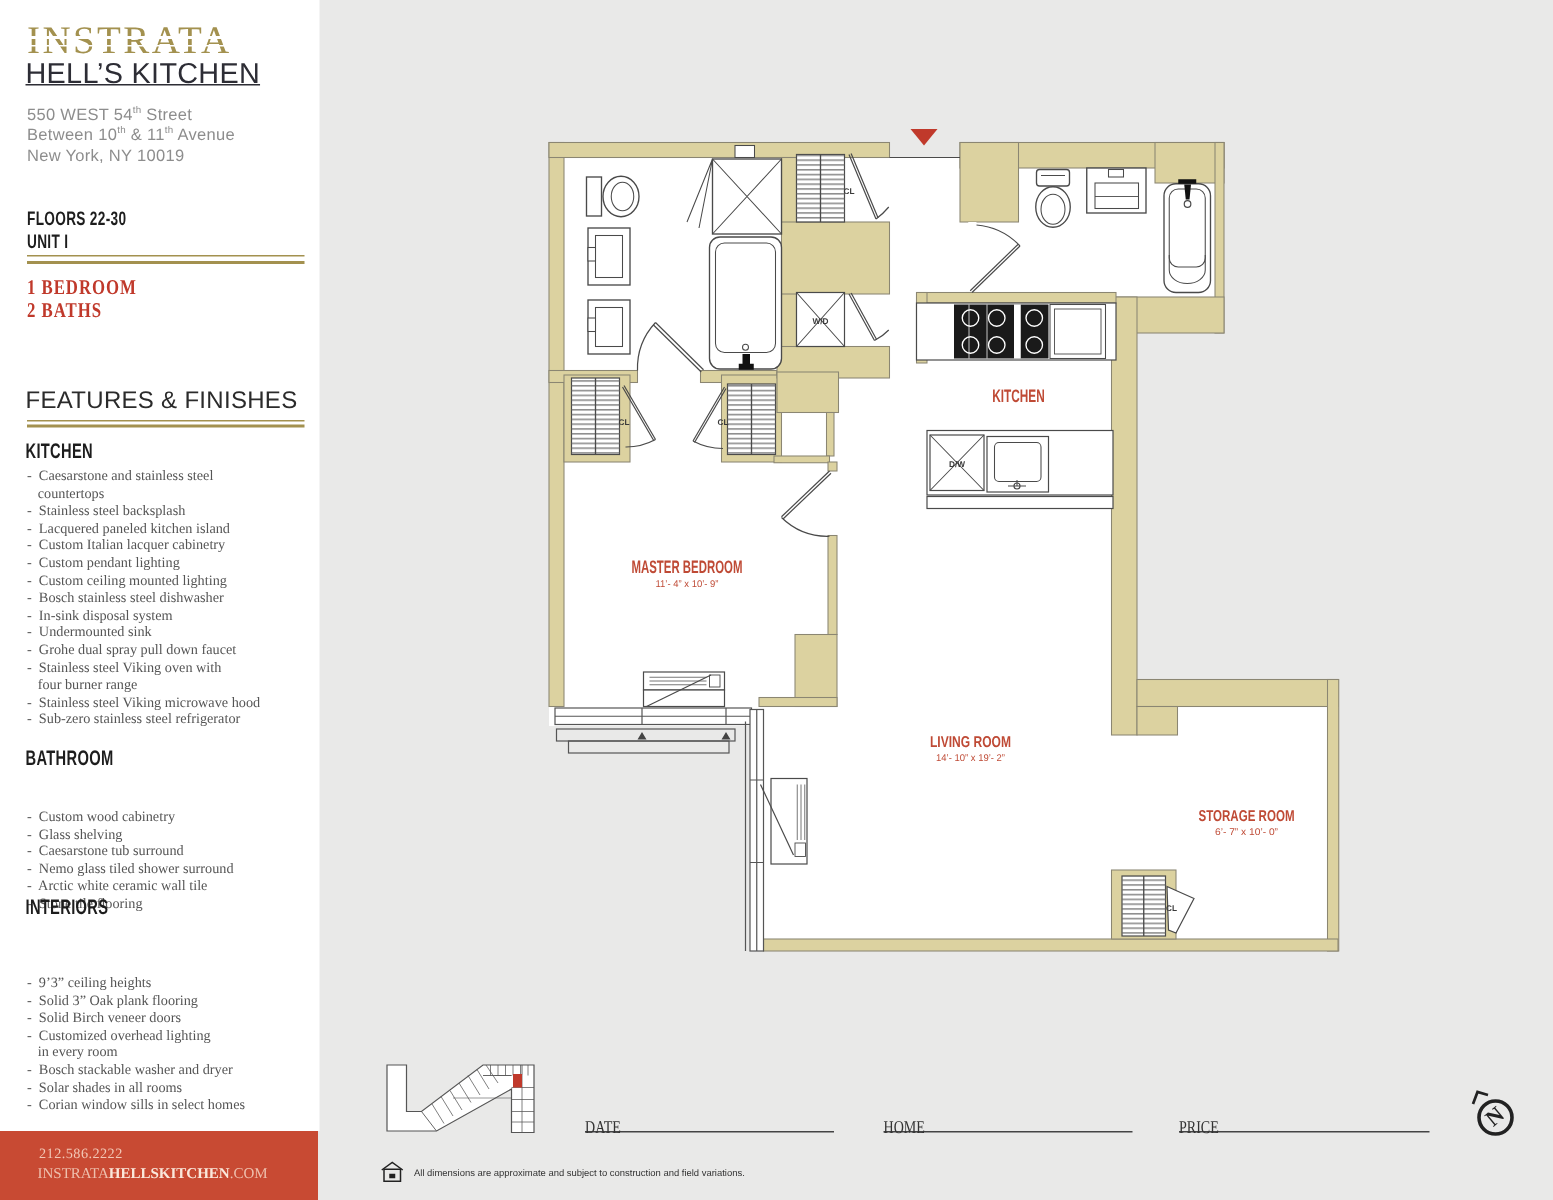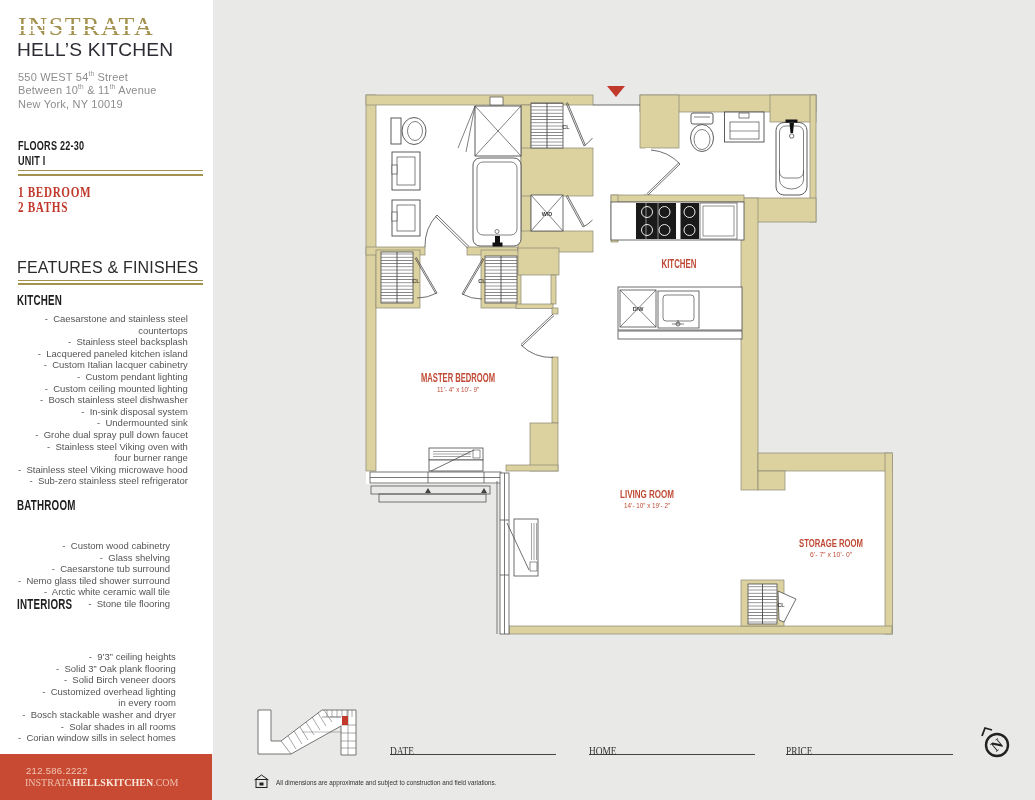--- a/index.html
+++ b/index.html
@@ -2,31 +2,31 @@
 <html><head>
 <meta charset="utf-8">
 <style>
   html,body{margin:0;padding:0;}
   body{width:1035px;height:800px;background:#e9e9e8;font-family:"Liberation Sans",sans-serif;position:relative;overflow:hidden;}
   .abs{position:absolute;}
   #sidebar{left:0;top:0;width:213px;height:754px;background:#ffffff;}
   #footer{left:0;top:754px;width:212px;height:46px;background:#c84a33;}
   .goldrule{left:18px;width:185px;background:#a3914f;}
   .hdr{font-weight:bold;color:#1d1d1d;transform:scaleX(0.70);transform-origin:0 0;white-space:nowrap;letter-spacing:0.3px;}
-  .list{font-family:Liberation Sans, sans-serif;font-size:9.5px;line-height:11.6px;color:#555;white-space:pre;text-align:right;}
+  .list{font-family:Liberation Serif, serif;font-size:9.5px;line-height:11.6px;color:#555;white-space:pre;}
   sup{line-height:0;}
 </style>
 </head>
 <body>
 <div class="abs" id="sidebar"></div>
 
 <div class="abs" style="left:18px;top:12px;font-family:'Liberation Serif',serif;font-size:26px;letter-spacing:1.6px;color:#a3914f;">INSTRATA</div>
 <div class="abs" style="left:18px;top:24px;width:132px;height:1.5px;background:#fff;"></div>
 <div class="abs" style="left:18px;top:30px;width:132px;height:1.2px;background:#fff;"></div>
-<div class="abs" style="left:17px;top:38.5px;font-size:19.2px;color:#2d2d35;letter-spacing:0.2px;">HELL’S KITCHEN</div>
+<div class="abs" style="left:17px;top:38.5px;font-size:19.2px;color:#2d2d35;letter-spacing:0.2px;text-decoration:underline;">HELL’S KITCHEN</div>
 
 <div class="abs" style="left:18px;top:71px;font-size:11px;line-height:13.4px;color:#8d8d8d;letter-spacing:0.2px;">550 WEST 54<sup style="font-size:6.5px;">th</sup> Street<br>Between 10<sup style="font-size:6.5px;">th</sup> &amp; 11<sup style="font-size:6.5px;">th</sup> Avenue<br>New York, NY 10019</div>
 
 <div class="abs hdr" style="left:18px;top:138px;font-size:13px;line-height:15px;">FLOORS 22-30<br>UNIT I</div>
 
 <div class="abs goldrule" style="top:170px;height:1.4px;"></div>
 <div class="abs goldrule" style="top:173.5px;height:2.4px;"></div>
 
 <div class="abs" style="left:18px;top:186px;font-family:'Liberation Serif',serif;font-weight:bold;font-size:14px;line-height:14.5px;color:#c0392b;letter-spacing:0.8px;transform:scaleX(0.8);transform-origin:0 0;">1 BEDROOM<br>2 BATHS</div>
 
@@ -63,21 +63,21 @@
 <div class="abs list" style="left:18px;top:651px;">-  9’3” ceiling heights
 -  Solid 3” Oak plank flooring
 -  Solid Birch veneer doors
 -  Customized overhead lighting
    in every room
 -  Bosch stackable washer and dryer
 -  Solar shades in all rooms
 -  Corian window sills in select homes</div>
 
 <div class="abs" id="footer"></div>
-<div class="abs" style="left:26px;top:765px;font-family:Liberation Sans, sans-serif;font-size:9.5px;color:#f2c7b6;letter-spacing:0.3px;">212.586.2222</div>
+<div class="abs" style="left:26px;top:765px;font-family:Liberation Serif, serif;font-size:9.5px;color:#f2c7b6;letter-spacing:0.3px;">212.586.2222</div>
 <div class="abs" style="left:25px;top:777px;font-family:'Liberation Serif',serif;font-size:10px;color:#eec0ae;letter-spacing:0px;">INSTRATA<b style="color:#fae8dc;text-align:right;">HELLSKITCHEN</b>.COM</div>
 
 <div class="abs" style="left:390px;top:754px;width:166px;border-top:1px solid #444;"></div>
 <div class="abs" style="left:589px;top:754px;width:166px;border-top:1px solid #444;"></div>
 <div class="abs" style="left:786px;top:754px;width:167px;border-top:1px solid #444;"></div>
 <div class="abs" style="left:390px;top:743.5px;font-family:'Liberation Serif',serif;font-size:12px;color:#333;transform:scaleX(0.78);transform-origin:0 0;">DATE</div>
 <div class="abs" style="left:589px;top:743.5px;font-family:'Liberation Serif',serif;font-size:12px;color:#333;transform:scaleX(0.78);transform-origin:0 0;">HOME</div>
 <div class="abs" style="left:786px;top:743.5px;font-family:'Liberation Serif',serif;font-size:12px;color:#333;transform:scaleX(0.78);transform-origin:0 0;">PRICE</div>
 
 <div class="abs" style="left:276px;top:778.5px;font-size:6.3px;color:#333;">All dimensions are approximate and subject to construction and field variations.</div>

